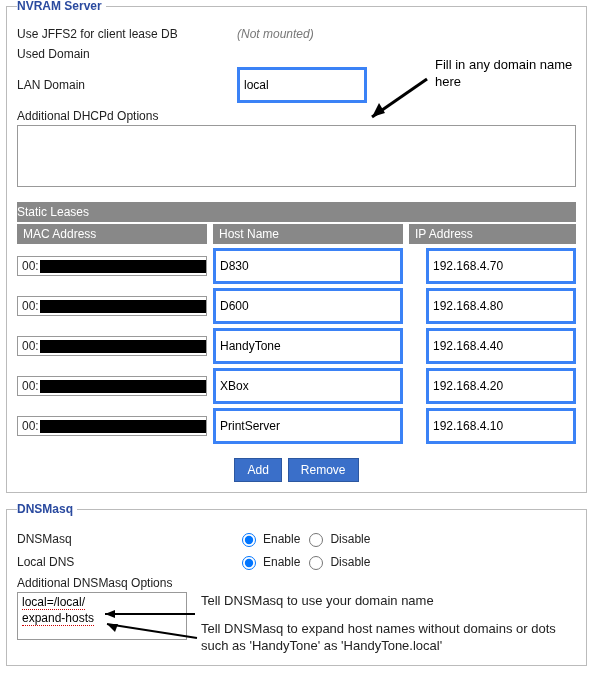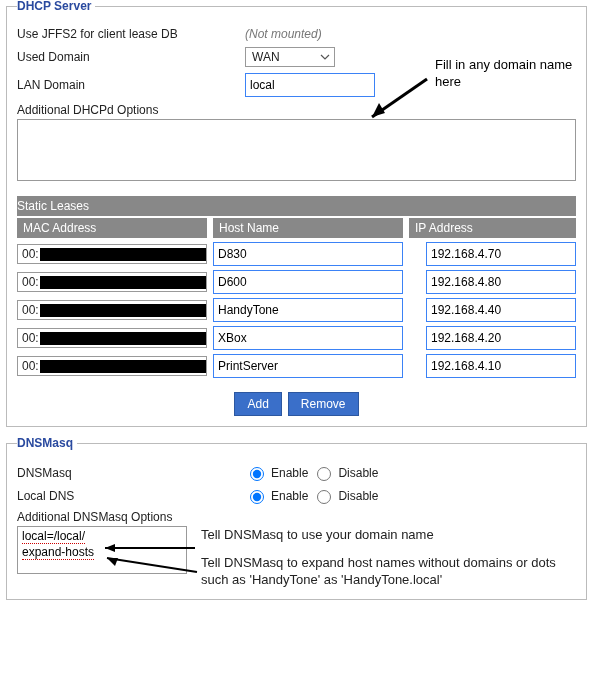--- a/index.html
+++ b/index.html
@@ -34,31 +34,30 @@
     margin: 6px 0;
   }
   .row-label {
     width: 220px;
     flex-shrink: 0;
   }
   .row-value {
     flex: 1;
     display: flex;
     align-items: center;
-    margin-left: 8px;
   }
   .italic-grey {
     font-style: italic;
     color: #777;
   }
   input[type="text"] {
-    border: 1px solid #3b82f6;
+    border: 3px solid #3b82f6;
     padding: 2px 4px;
     font-size: 12px;
-    height: 24px;
+    height: 36px;
     font-family: inherit;
   }
   textarea {
     width: 100%;
     border: 1px solid #999;
     font-size: 12px;
     font-family: inherit;
     padding: 2px 4px;
     resize: none;
   }
@@ -175,40 +174,30 @@
   .dnsmasq-box span {
     border-bottom: 1px dotted #c00;
     color: #000;
   }
   svg.arrow { position: absolute; pointer-events: none; }
 </style>
 </head>
 <body>
 
 <div class="panel" style="position:relative;">
-  <span class="panel-title">DHCP Server</span>
+  <span class="panel-title">NVRAM Server</span>
 
   <div class="row">
     <div class="row-label">Use JFFS2 for client lease DB</div>
     <div class="row-value italic-grey">(Not mounted)</div>
   </div>
 
 
   <div class="row">
     <div class="row-label">Used Domain</div>
-    <div class="row-value">
-      <div class="select-box">
-        <span>WAN</span>
-        <span class="chev">
-          <svg width="10" height="10" viewBox="0 0 10 10">
-              <path d="M1 3 L5 7 L9 3" fill="none" stroke="#555" stroke-width="1.2"></path>
-            </svg>
-        </span>
-      </div>
-    </div>
   </div>
 
   <div class="row">
     <div class="row-label">LAN Domain</div>
     <div class="row-value">
       <input type="text" style="width: 130px;" value="local">
     </div>
   </div>
 
   <div class="row" style="margin-bottom:2px;">

